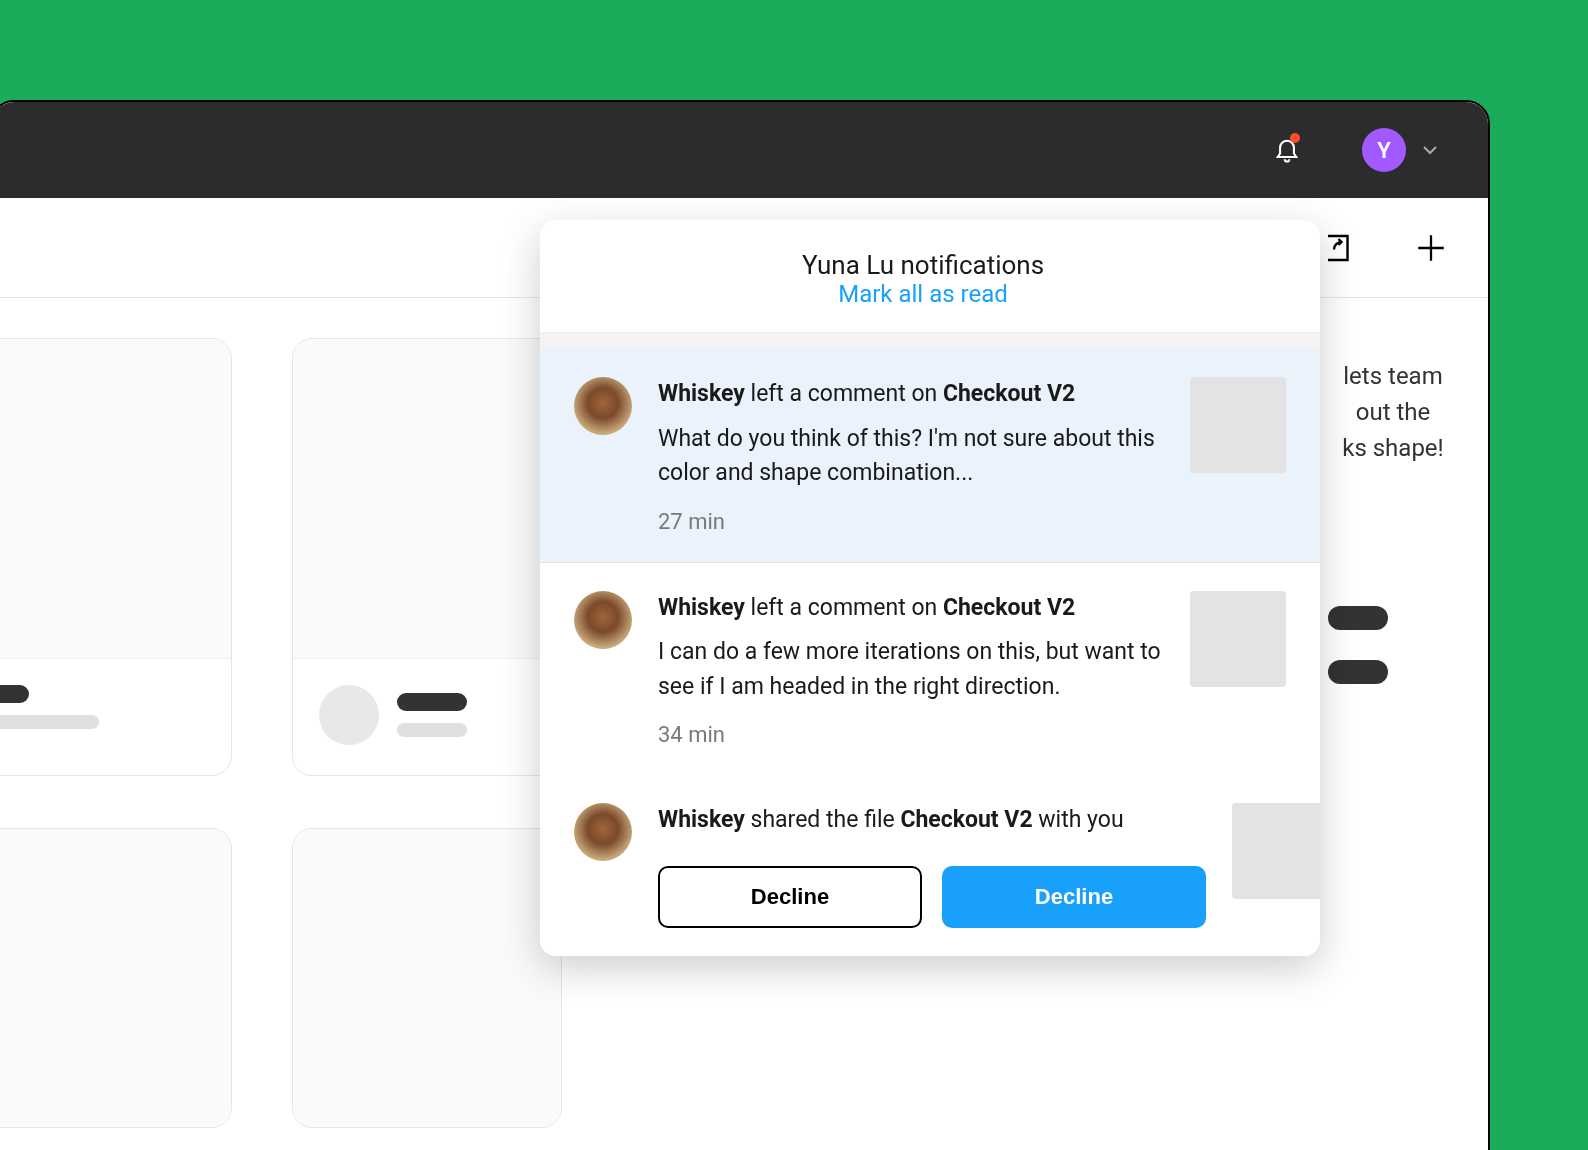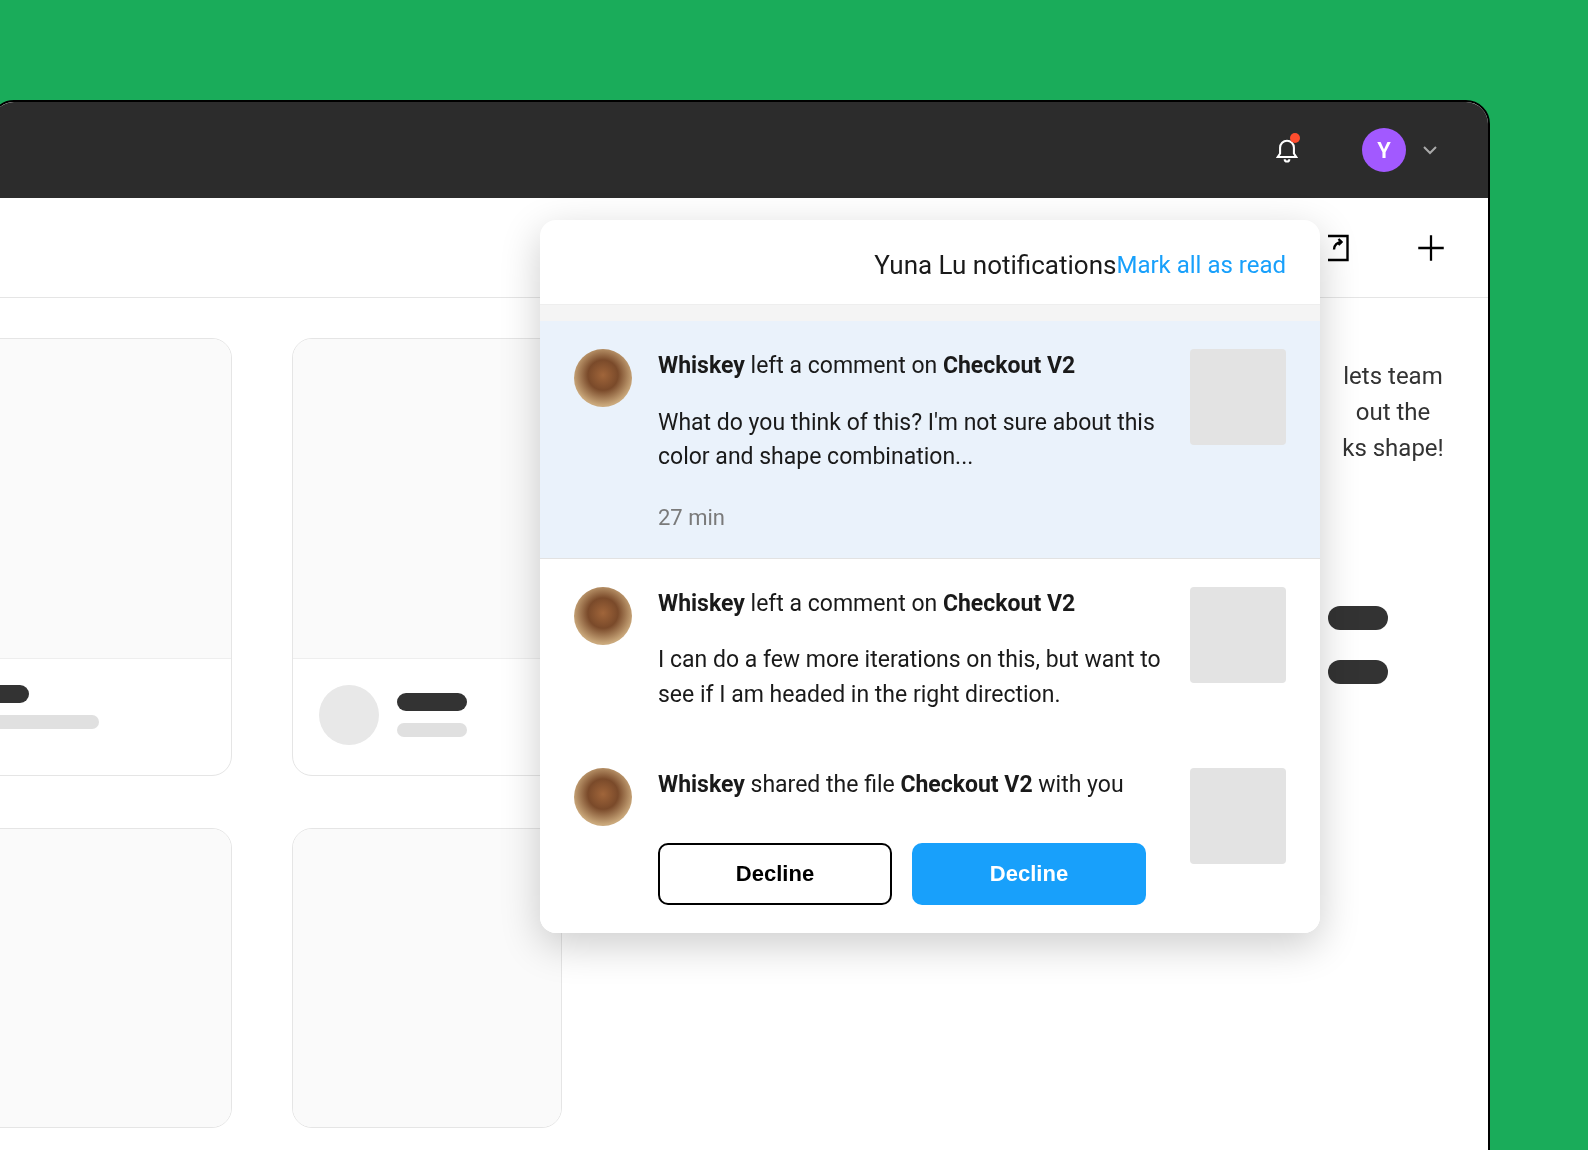--- a/index.html
+++ b/index.html
@@ -157,22 +157,23 @@
       width: 780px;
       background: #fff;
       border-radius: 16px;
       box-shadow: 0 12px 40px rgba(0,0,0,0.2);
       overflow: hidden;
     }
     .panel-header {
       display: flex;
       align-items: center;
       justify-content: flex-end;
-      padding: 30px 34px 24px 34px;
+      padding: 30px 48px 24px 34px;
       border-bottom: 1px solid #eee;
+      flex-direction: column;
     }
     .panel-title {
       font-size: 26px;
       color: #1a1a1a;
     }
     .mark-read {
       font-size: 24px;
       color: #18a0fb;
       cursor: pointer;
     }
@@ -194,21 +195,21 @@
       width: 58px;
       height: 58px;
       border-radius: 50%;
       flex-shrink: 0;
       background: radial-gradient(circle at 50% 45%, #a0653a 0%, #7a4a2a 35%, #c9a77a 70%, #d4c2a0 100%);
     }
     .notif-body {
       flex: 1;
       display: flex;
       flex-direction: column;
-      gap: 22px;
+      gap: 10px;
     }
     .notif-headline {
       font-size: 23px;
       color: #1a1a1a;
       line-height: 1.5;
     }
     .notif-headline b { font-weight: 700; }
     .notif-message {
       font-size: 23px;
       color: #1a1a1a;
@@ -226,21 +227,21 @@
       flex-shrink: 0;
       border-radius: 4px;
     }
     .notif-actions {
       display: flex;
       gap: 20px;
       margin-top: 18px;
     }
     .btn {
       flex: 0 0 auto;
-      width: 234px;
+      width: 264px;
       padding: 16px 0;
       border-radius: 10px;
       font-size: 22px;
       font-weight: 600;
       text-align: center;
       cursor: pointer;
       border: none;
     }
     .btn-decline {
       background: #fff;
@@ -355,20 +356,21 @@
     <div class="notif-thumb"></div>
   </div>
 
   <div class="notif-item">
     <div class="notif-avatar"></div>
     <div class="notif-body">
       <div class="notif-headline">
         <b>Whiskey</b><span> left a comment on </span><b>Checkout V2</b><span></span>
       </div>
       <div class="notif-message">I can do a few more iterations on this, but want to see if I am headed in the right direction.</div>
+      <div class="notif-time">34 min</div>
     </div>
     <div class="notif-thumb"></div>
   </div>
 
   <div class="notif-item" style="">
     <div class="notif-avatar"></div>
     <div class="notif-body">
       <div class="notif-headline">
         <b>Whiskey</b><span> shared the file </span><b>Checkout V2</b><span> with you</span>
       </div>

